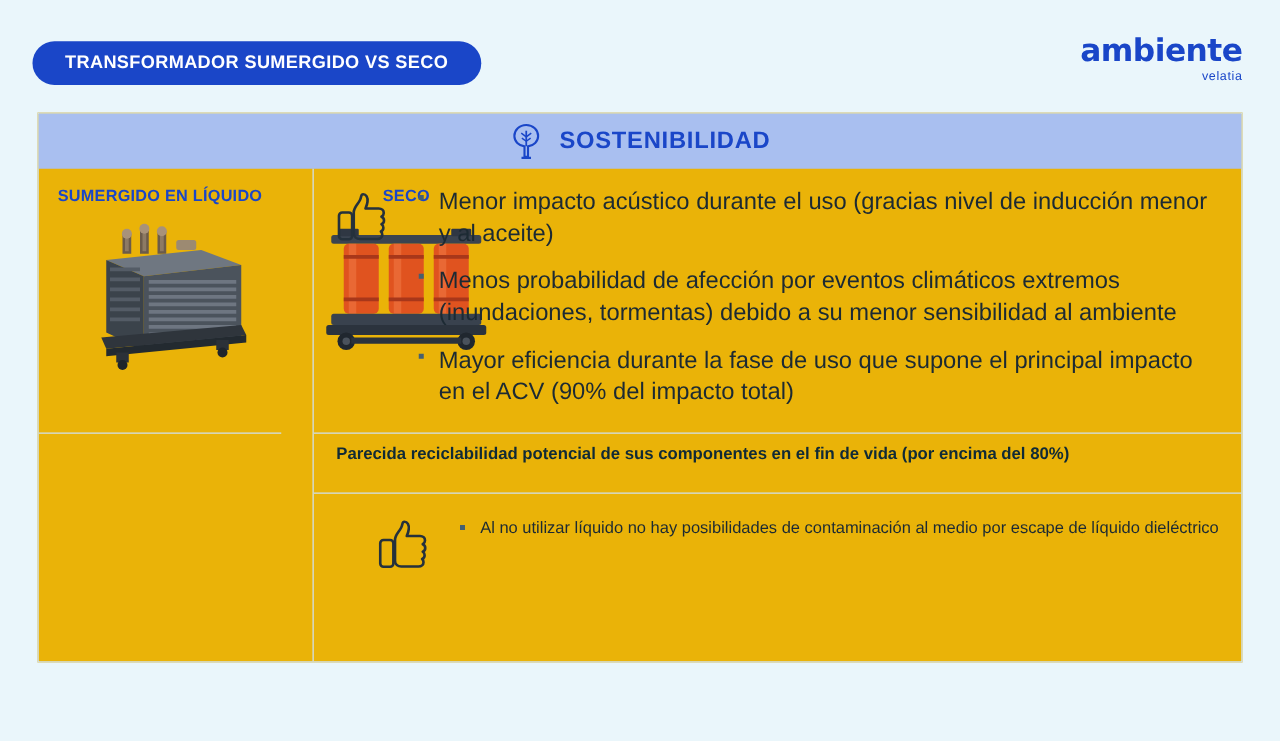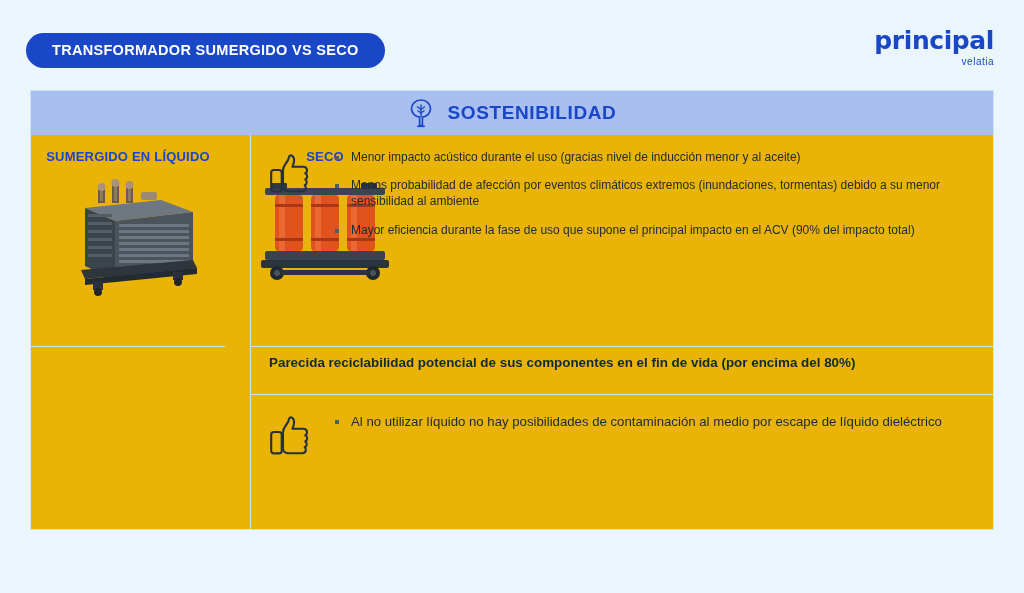--- a/index.html
+++ b/index.html
@@ -122,35 +122,35 @@
     padding: 14px 18px 12px 18px;
     gap: 14px;
   }
   .right-cell.bullets { height: 212px; border-bottom: 1px solid #cfe2ef; }
   .right-cell.note {
     height: 48px;
     align-items: center;
     border-bottom: 1px solid #cfe2ef;
     padding-top: 0; padding-bottom: 16px;
   }
-  .right-cell.last { flex: 1 1 auto; align-items: flex-start; padding-top: 16px; }
+  .right-cell.last { flex: 1 1 auto; align-items: flex-start; padding-top: 16px; justify-content: flex-end; }
 
   .thumb-col { width: 52px; flex: 0 0 52px; padding-top: 4px; }
 
   ul.bullet-list {
     margin: 0;
     padding: 0;
     list-style: none;
     flex: 1 1 auto;
   }
   ul.bullet-list li {
     position: relative;
     padding-left: 16px;
     margin-bottom: 12px;
-    font-size: 12px;
+    font-size: 19px;
     color: #1c2a33;
     line-height: 1.35;
   }
   ul.bullet-list li:last-child { margin-bottom: 0; }
   ul.bullet-list li::before {
     content: "";
     position: absolute;
     left: 0;
     top: 7px;
     width: 4px;
@@ -184,21 +184,21 @@
 
   
   .art { display: block; }
 </style>
 </head>
 <body>
 
 <div class="header">
   <div class="title-pill">TRANSFORMADOR SUMERGIDO VS SECO</div>
   <div class="brand">
-    <div class="brand-main">principal</div>
+    <div class="brand-main">ambiente</div>
     <div class="brand-sub">velatia</div>
   </div>
 </div>
 
 <div class="table">
 
   <div class="band">
     <span>
       <svg class="tree-icon" width="26" height="30" viewBox="0 0 26 30" aria-hidden="true">
         <path d="M13 2 C7.5 2 3.5 6 3.5 10.8 C3.5 15.2 7 18.6 11.6 19.1 L11.6 27.5 L14.4 27.5 L14.4 19.1 C19 18.6 22.5 15.2 22.5 10.8 C22.5 6 18.5 2 13 2 Z" fill="none" stroke="#1a46c8" stroke-width="1.7"></path>

